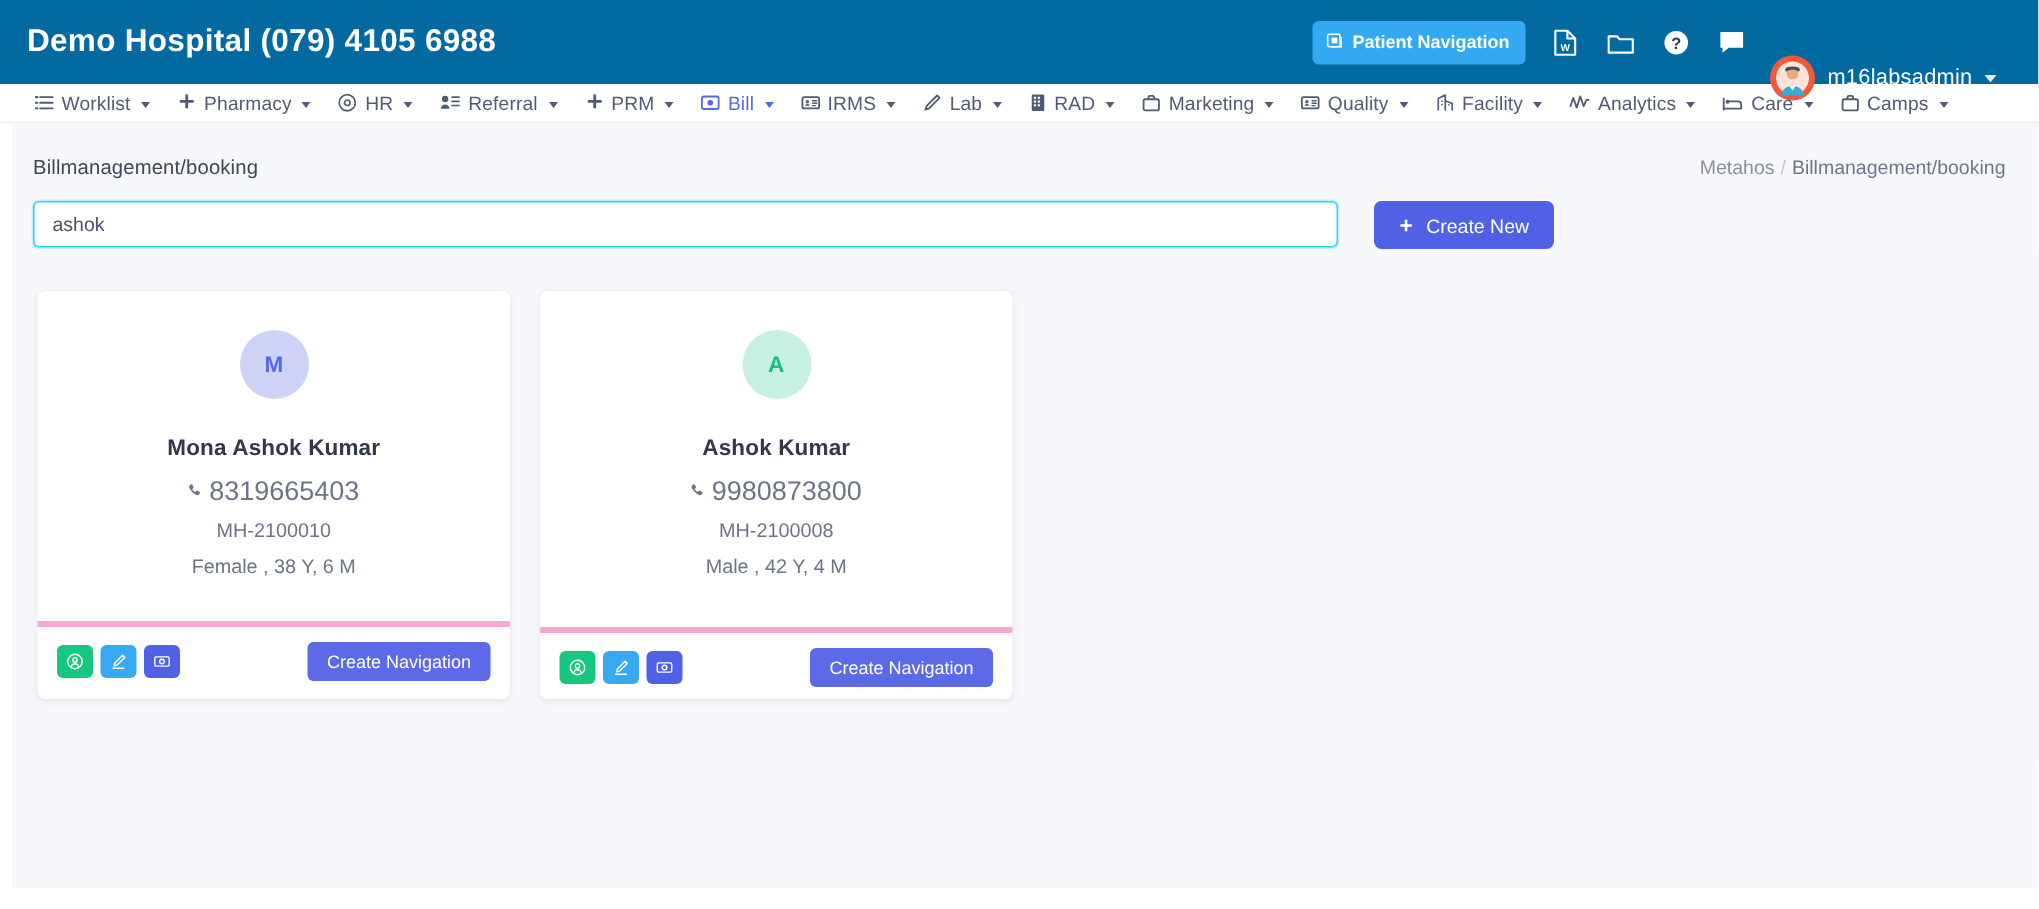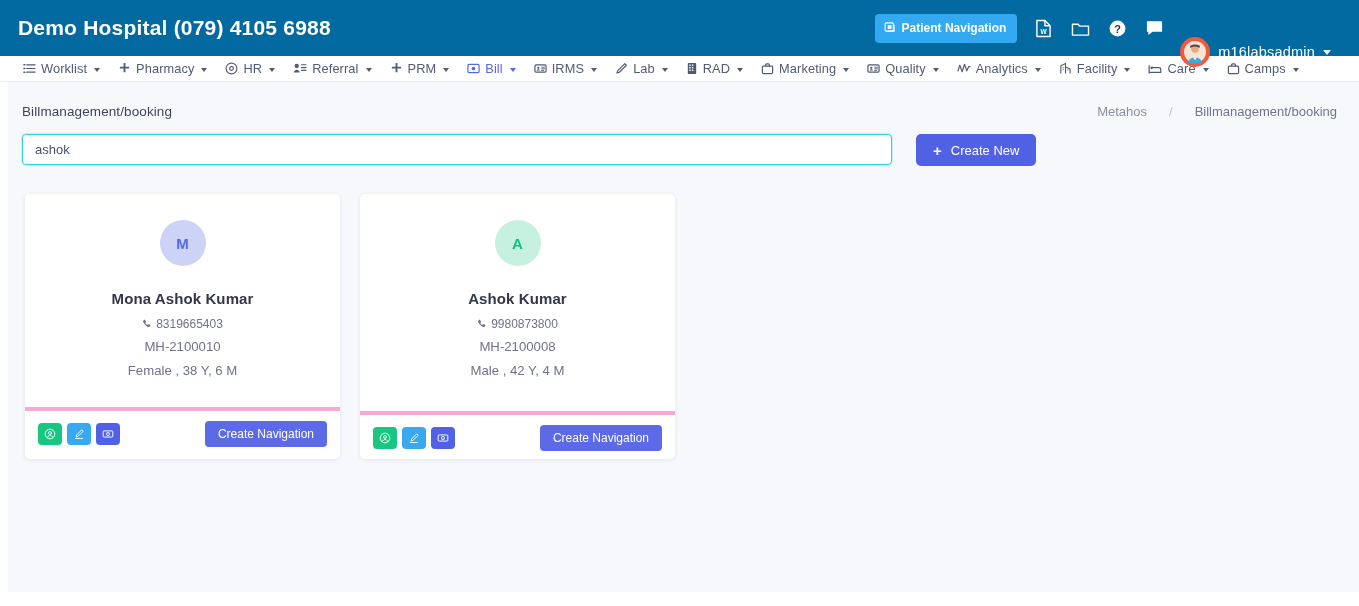--- a/index.html
+++ b/index.html
@@ -144,21 +144,21 @@
     font-size: 13.5px;
     color: #3f4658;
     letter-spacing: .1px;
   }
   .crumb-right {
     margin-left: auto;
     font-size: 13px;
     color: #8a90a2;
     display: flex;
     align-items: flex-end;
-    gap: 22px;
+    gap: 4px;
   }
   .crumb-right .sep { color: #c2c6d4; }
   .crumb-right .cur { color: #6f768c; }
   .crumb-link { cursor: pointer; }
 
   .toolrow {
     display: flex;
     align-items: flex-start;
     padding: 15px 22px 0 14px;
   }
@@ -225,21 +225,21 @@
     font-weight: 600;
   }
   .pname {
     font-size: 15px;
     font-weight: 700;
     color: #31384b;
     margin-bottom: 10px;
     letter-spacing: .1px;
   }
   .pphone {
-    font-size: 12px;
+    font-size: 18px;
     color: #6d7487;
     margin-bottom: 8px;
     display: flex;
     align-items: center;
     justify-content: center;
     gap: 3px;
   }
   .pmrn, .pdemo {
     font-size: 13.2px;
     color: #6d7487;
@@ -472,36 +472,36 @@
         <path d="M2.8 9.2c.3-.9 1-1.3 1.8-1.3s1.5.4 1.8 1.3z" fill="currentColor"></path>
         <path d="M8.3 5.6h3M8.3 7.4h3M8.3 9.1h2" stroke="currentColor" stroke-width="1" stroke-linecap="round"></path>
       </svg>
     </span>
     <span class="nav-label">Quality</span>
     <span class="nav-caret"></span>
   </div>
 
   <div class="nav-item">
     <span class="nav-icon">
+      <svg width="13" height="13" viewBox="0 0 14 14" fill="none">
+        <path d="M2 12.5V4l5-2.5V12.5M7 12.5V5.5l5 2v5" stroke="currentColor" stroke-width="1.2" stroke-linejoin="round"></path>
+        <path d="M4 6h1.2M4 8.3h1.2M9 8.5h1.2" stroke="currentColor" stroke-width="1"></path>
+      </svg>
+    </span>
+    <span class="nav-label">Facility</span>
+    <span class="nav-caret"></span>
+  </div>
+
+  <div class="nav-item">
+    <span class="nav-icon">
       <svg width="14" height="13" viewBox="0 0 15 14" fill="none">
         <path d="M1 9.5l2-6 2.5 7 2.5-8 2.5 7 2-4.5h1.5" stroke="currentColor" stroke-width="1.3" stroke-linecap="round" stroke-linejoin="round"></path>
       </svg>
     </span>
     <span class="nav-label">Analytics</span>
-    <span class="nav-caret"></span>
-  </div>
-
-  <div class="nav-item">
-    <span class="nav-icon">
-      <svg width="13" height="13" viewBox="0 0 14 14" fill="none">
-        <path d="M2 12.5V4l5-2.5V12.5M7 12.5V5.5l5 2v5" stroke="currentColor" stroke-width="1.2" stroke-linejoin="round"></path>
-        <path d="M4 6h1.2M4 8.3h1.2M9 8.5h1.2" stroke="currentColor" stroke-width="1"></path>
-      </svg>
-    </span>
-    <span class="nav-label">Facility</span>
     <span class="nav-caret"></span>
   </div>
 
   <div class="nav-item">
     <span class="nav-icon">
       <svg width="14" height="13" viewBox="0 0 15 14" fill="none">
         <path d="M1.2 4v8M1.2 11.2h12.5V8c0-1.2-1-2-2.3-2H5.5" stroke="currentColor" stroke-width="1.3" stroke-linecap="round" stroke-linejoin="round"></path>
         <circle cx="4" cy="6.3" r="1.4" fill="currentColor"></circle>
       </svg>
     </span>

